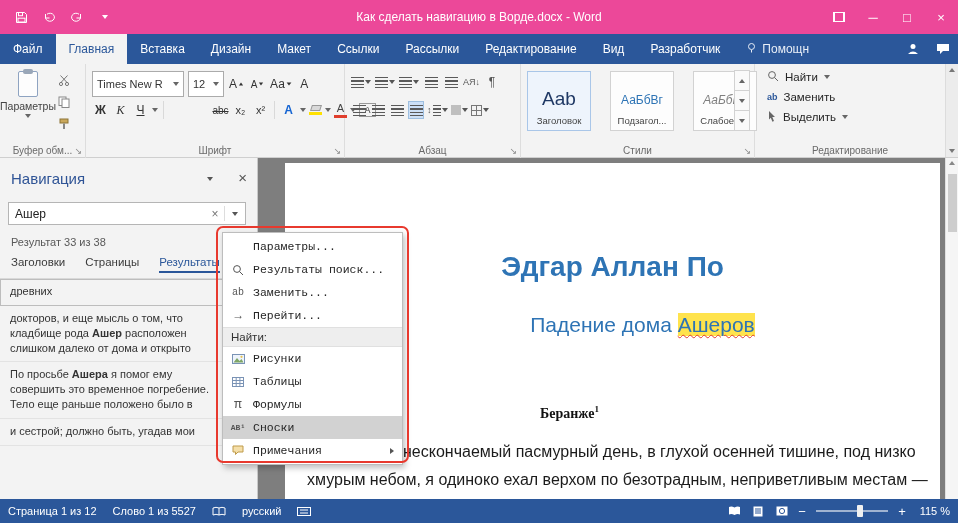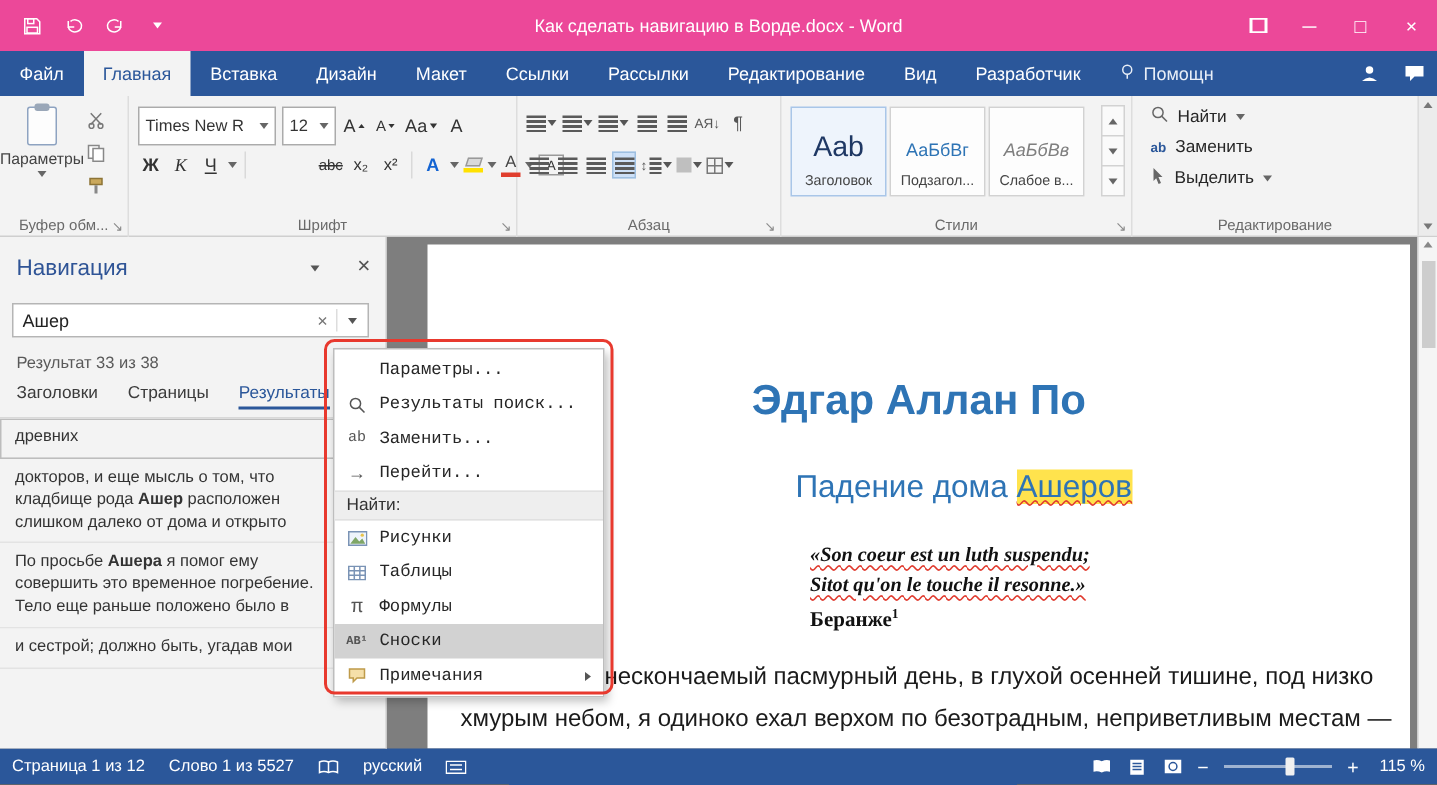--- a/index.html
+++ b/index.html
@@ -66,21 +66,21 @@
   .vsep { width:1px; height:18px; background:#d9d9d9; margin:0 2px; }
 
   .g-par { left:345px; width:176px; }
   .prow1 { position:absolute; left:6px; top:9px; display:flex; align-items:center; gap:4px; }
   .prow2 { position:absolute; left:6px; top:37px; display:flex; align-items:center; gap:3px; }
   .bars { display:inline-block; width:13px; height:11px; background:repeating-linear-gradient(to bottom,#5a5a5a 0 1.5px, transparent 1.5px 3.3px); }
   .pbtn { height:18px; min-width:16px; display:flex; align-items:center; justify-content:center; gap:1px; color:#555; font-size:9px; }
   .pbtn.active { background:#cde0f7; border:1px solid #9ebfe0; }
 
   .g-styles { left:521px; width:234px; }
-  .style-cards { position:absolute; left:6px; top:7px; display:flex; gap:2px; }
+  .style-cards { position:absolute; left:6px; top:7px; display:flex; gap:19px; }
   .style-card { width:64px; height:60px; border:1px solid #d2d2d2; background:#fdfdfd; display:flex; flex-direction:column; align-items:center; justify-content:flex-end; padding-bottom:4px; }
   .style-card.sel { background:#eef4fc; border-color:#a9c6e8; }
   .st-prev1 { font-size:19px; color:#1f3864; line-height:1.4; }
   .st-prev2 { font-size:12px; color:#2e74b5; line-height:2.2; }
   .st-prev3 { font-size:12px; color:#7f7f7f; font-style:italic; line-height:2.2; }
   .st-name { font-size:9.5px; color:#444; margin-top:2px; }
   .style-scroll { position:absolute; right:4px; top:7px; width:16px; height:60px; display:flex; flex-direction:column; }
   .style-scroll span { flex:1; border:1px solid #d2d2d2; margin-top:-1px; background:#fafafa; display:flex; align-items:center; justify-content:center; color:#666; }
 
   .g-edit { left:755px; width:190px; border-right:none; }
@@ -447,24 +447,20 @@
       <div class="nav-result"><span>докторов, и еще мысль о том, что кладбище рода </span><b>Ашер</b><span> расположен слишком далеко от дома и открыто</span></div>
       <div class="nav-result"><span>По просьбе </span><b>Ашера</b><span> я помог ему совершить это временное погребение. Тело еще раньше положено было в</span></div>
       <div class="nav-result"><span>и сестрой; должно быть, угадав мои</span><b></b><span></span></div>
     </div>
   </div>
 
   <div class="docarea">
     <div class="page">
       <div class="doc-title">Эдгар Аллан По</div>
       <div class="doc-subtitle"><span>Падение дома </span><span class="hl sp">Ашеров</span></div>
-      <div class="doc-quote">
-        <span class="sp">«Son coeur est un luth suspendu;</span><br>
-        <span class="sp">Sitot qu'on le touche il resonne.»</span>
-      </div>
       <div class="doc-author"><span>Беранже</span><sup>1</sup></div>
       <div class="body-line bl1">нескончаемый пасмурный день, в глухой осенней тишине, под низко</div>
       <div class="body-line bl2">хмурым небом, я одиноко ехал верхом по безотрадным, неприветливым местам —</div>
     </div>
     <div class="vscroll">
       <span class="up">
           <i class="tri tri-u"></i>
         </span>
       <span class="thumb"></span>
     </div>

